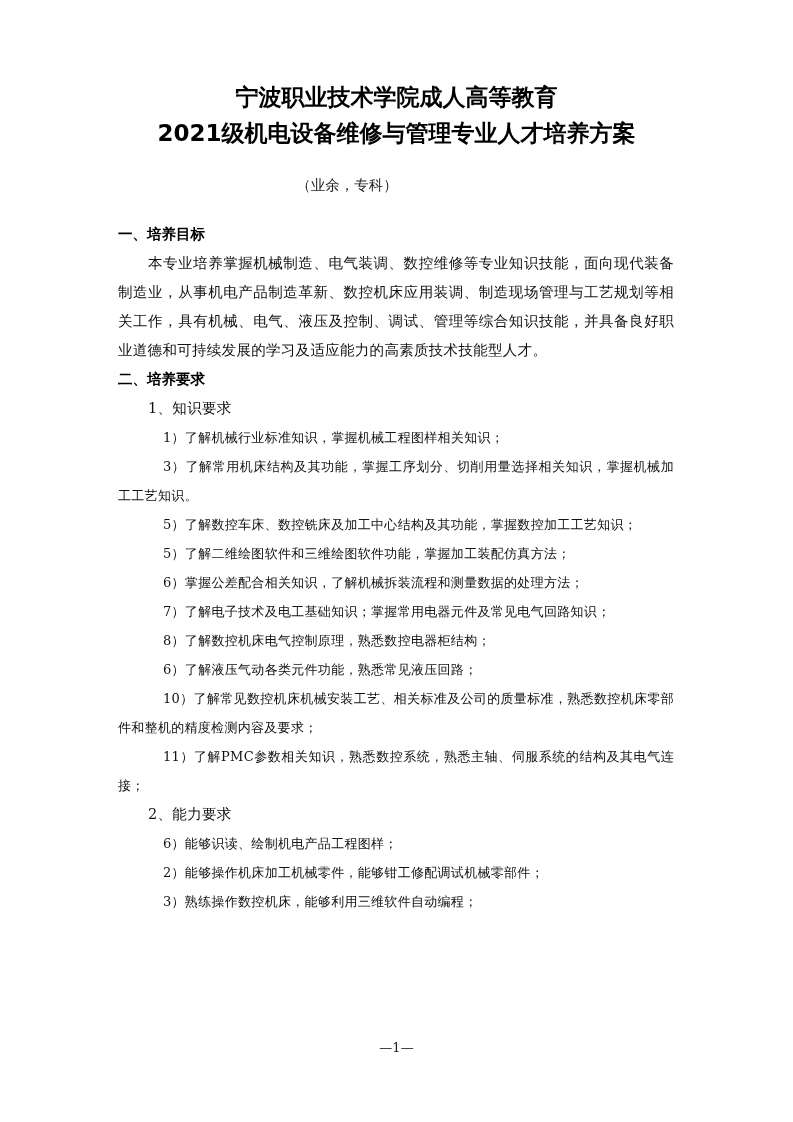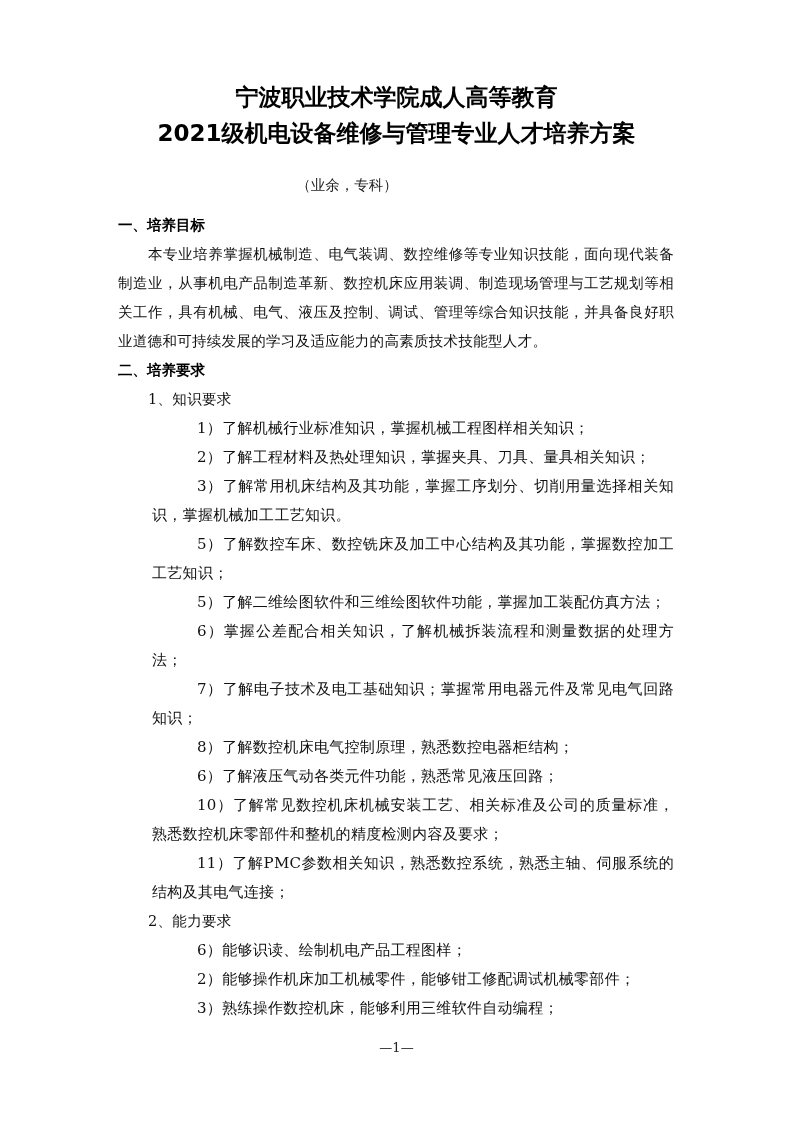--- a/index.html
+++ b/index.html
@@ -6,49 +6,48 @@
   body { width: 793px; height: 1122px; position: relative; overflow: hidden;
          font-family: "DejaVu Serif", "Liberation Serif", serif; color: #111; }
   .page { position: absolute; left: 0; top: 0; width: 793px; height: 1122px; }
   .title1, .title2 { position: absolute; left: 0; width: 793px; text-align: center;
          font-family: "DejaVu Sans", "Liberation Sans", sans-serif; font-weight: bold;
          font-size: 23px; letter-spacing: 0px; color: #000; }
   .title1 { top: 82px; }
   .title2 { top: 118px; }
   .subtitle { position: absolute; left: 0; width: 694px; top: 176px; text-align: center;
          font-size: 14.5px; color: #222; }
-  .content { position: absolute; left: 118px; top: 211px; width: 556px; }
+  .content { position: absolute; left: 118px; top: 220px; width: 556px; }
   .h { font-family: "DejaVu Sans", "Liberation Sans", sans-serif; font-weight: bold;
        font-size: 14.5px; line-height: 29px; height: 29px; color: #000; }
   .p { font-size: 14.5px; line-height: 29px; text-align: justify; text-align-last: left;
        letter-spacing: 0.3px; }
   .indent2 { text-indent: 30px; }
   .sub { padding-left: 30px; font-size: 14.5px; line-height: 29px; letter-spacing: 0.3px; }
-  .item { font-size: 15px; line-height: 29px; text-indent: 45px; text-align: justify;
-          text-align-last: left; letter-spacing: 0.3px; margin-left: 34px; }
+  .item { font-size: 13px; line-height: 29px; text-indent: 45px; text-align: justify;
+          text-align-last: left; letter-spacing: 0.3px; }
   .footer { position: absolute; top: 1040px; left: 0; width: 793px; text-align: center;
             font-size: 13px; color: #222; }
 </style>
 </head>
 <body>
 
 <div class="page">
   <div class="title1">宁波职业技术学院成人高等教育</div>
   <div class="title2">2021级机电设备维修与管理专业人才培养方案</div>
   <div class="subtitle">（业余，专科）</div>
 
   <div class="content">
     <div class="h">一、培养目标</div>
     <div class="p indent2">本专业培养掌握机械制造、电气装调、数控维修等专业知识技能，面向现代装备制造业，从事机电产品制造革新、数控机床应用装调、制造现场管理与工艺规划等相关工作，具有机械、电气、液压及控制、调试、管理等综合知识技能，并具备良好职业道德和可持续发展的学习及适应能力的高素质技术技能型人才。</div>
 
     <div class="h">二、培养要求</div>
 
     <div class="sub">1、知识要求</div>
     <div class="item">1）了解机械行业标准知识，掌握机械工程图样相关知识；</div>
-    <div class="item">2）了解工程材料及热处理知识，掌握夹具、刀具、量具相关知识；</div>
     <div class="item">3）了解常用机床结构及其功能，掌握工序划分、切削用量选择相关知识，掌握机械加工工艺知识。</div>
     <div class="item">5）了解数控车床、数控铣床及加工中心结构及其功能，掌握数控加工工艺知识；</div>
     <div class="item">5）了解二维绘图软件和三维绘图软件功能，掌握加工装配仿真方法；</div>
     <div class="item">6）掌握公差配合相关知识，了解机械拆装流程和测量数据的处理方法；</div>
     <div class="item">7）了解电子技术及电工基础知识；掌握常用电器元件及常见电气回路知识；</div>
     <div class="item">8）了解数控机床电气控制原理，熟悉数控电器柜结构；</div>
     <div class="item">6）了解液压气动各类元件功能，熟悉常见液压回路；</div>
     <div class="item">10）了解常见数控机床机械安装工艺、相关标准及公司的质量标准，熟悉数控机床零部件和整机的精度检测内容及要求；</div>
     <div class="item">11）了解PMC参数相关知识，熟悉数控系统，熟悉主轴、伺服系统的结构及其电气连接；</div>
 

